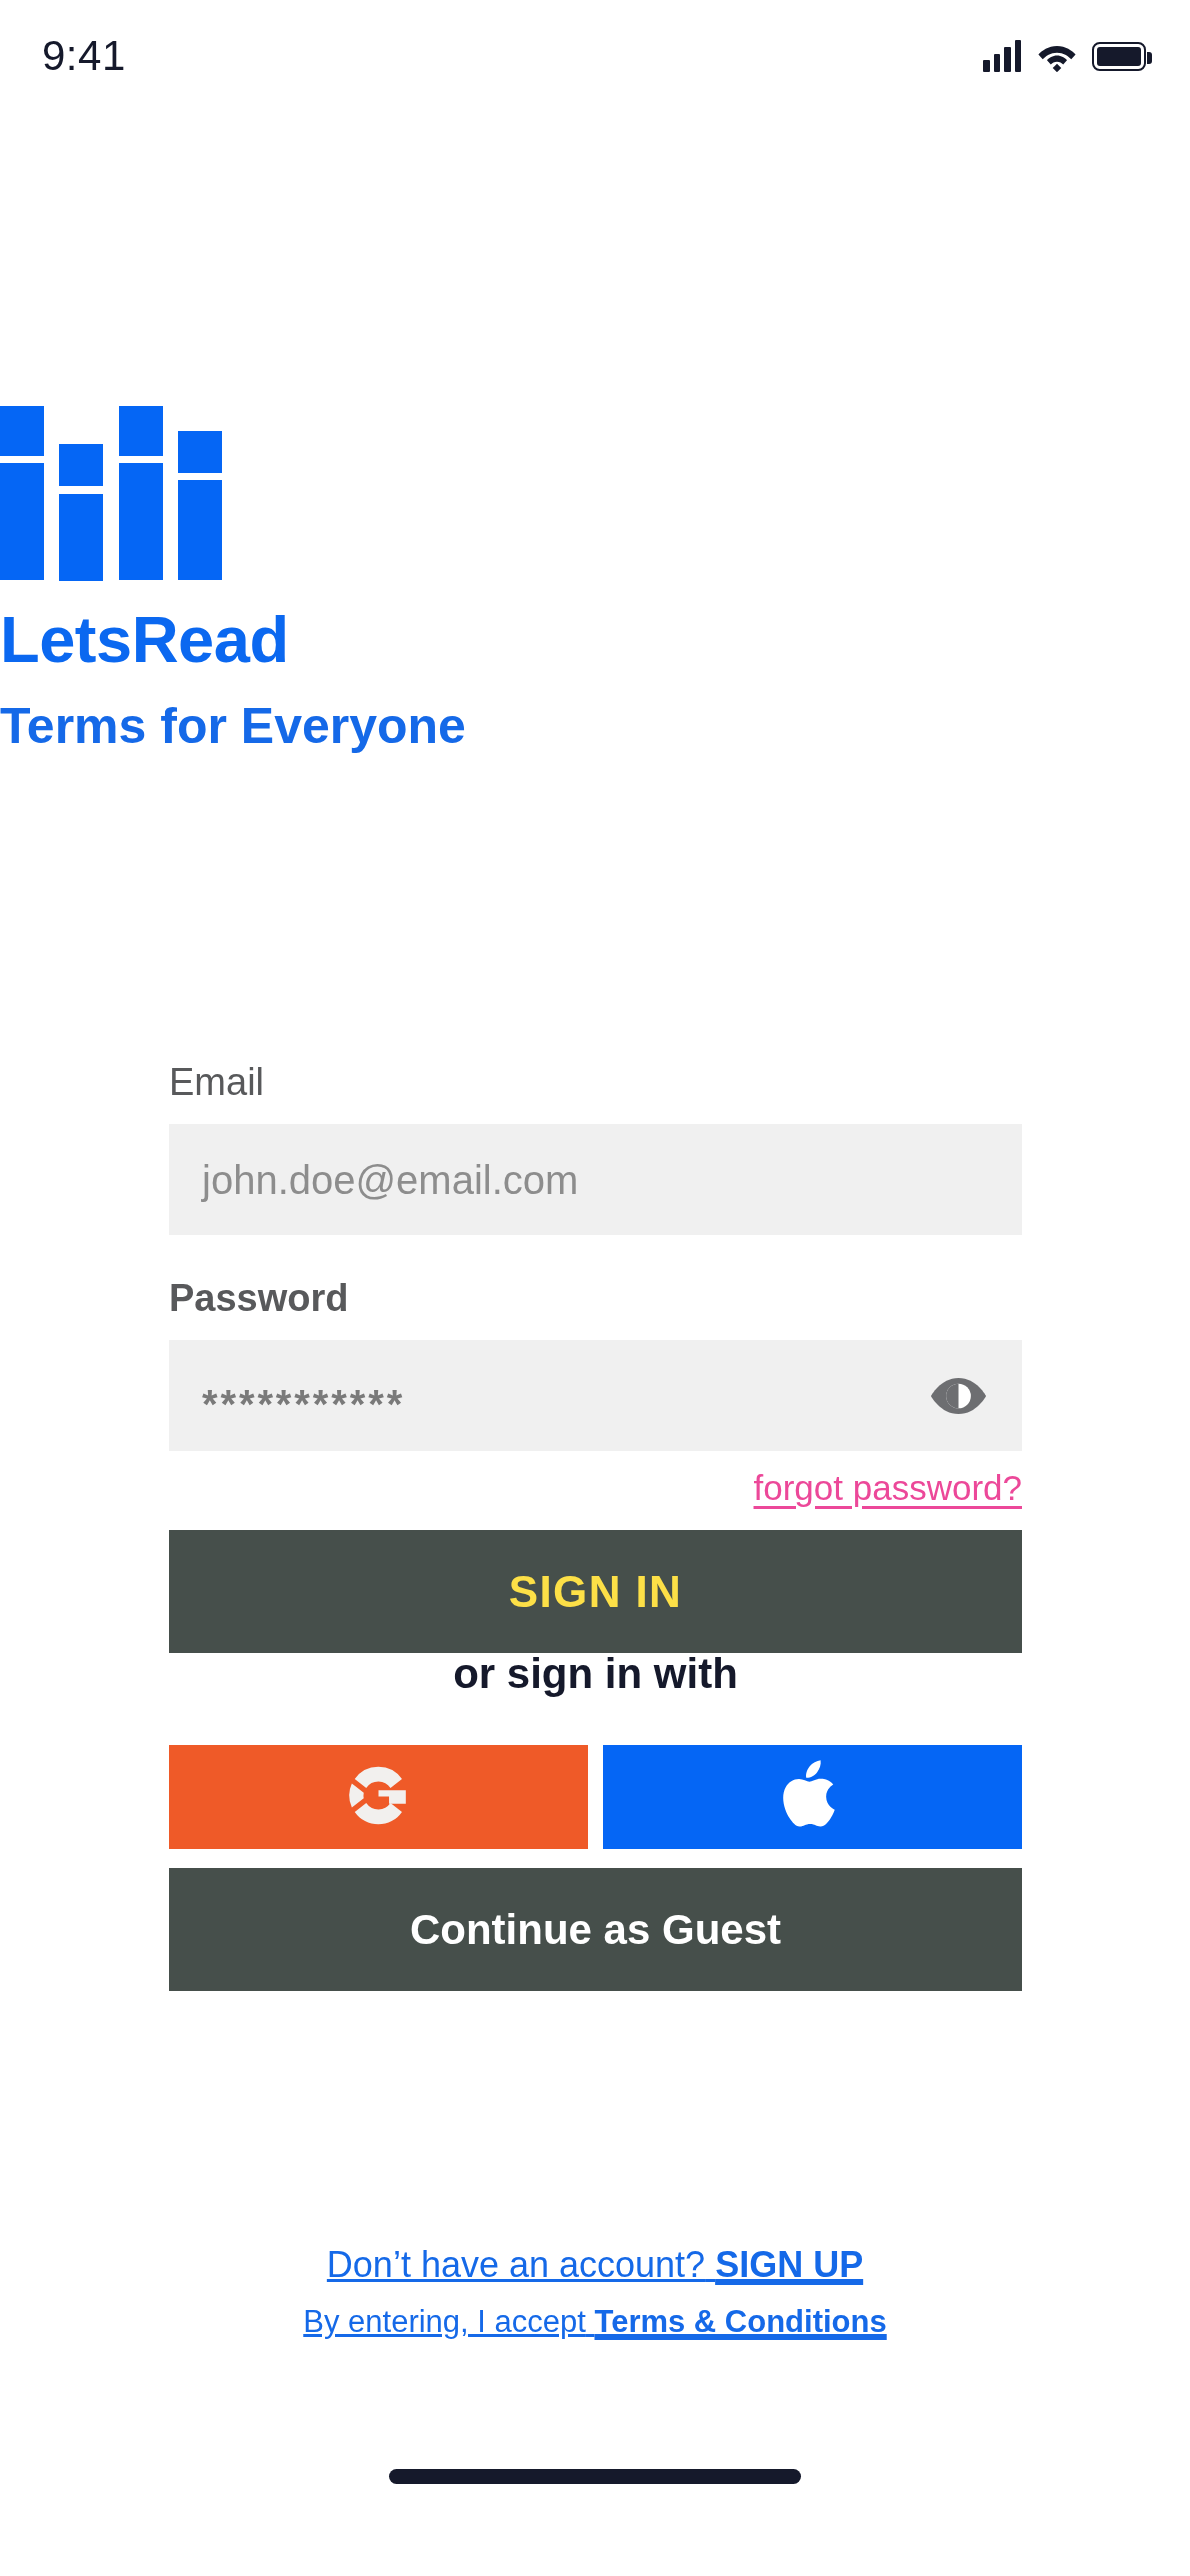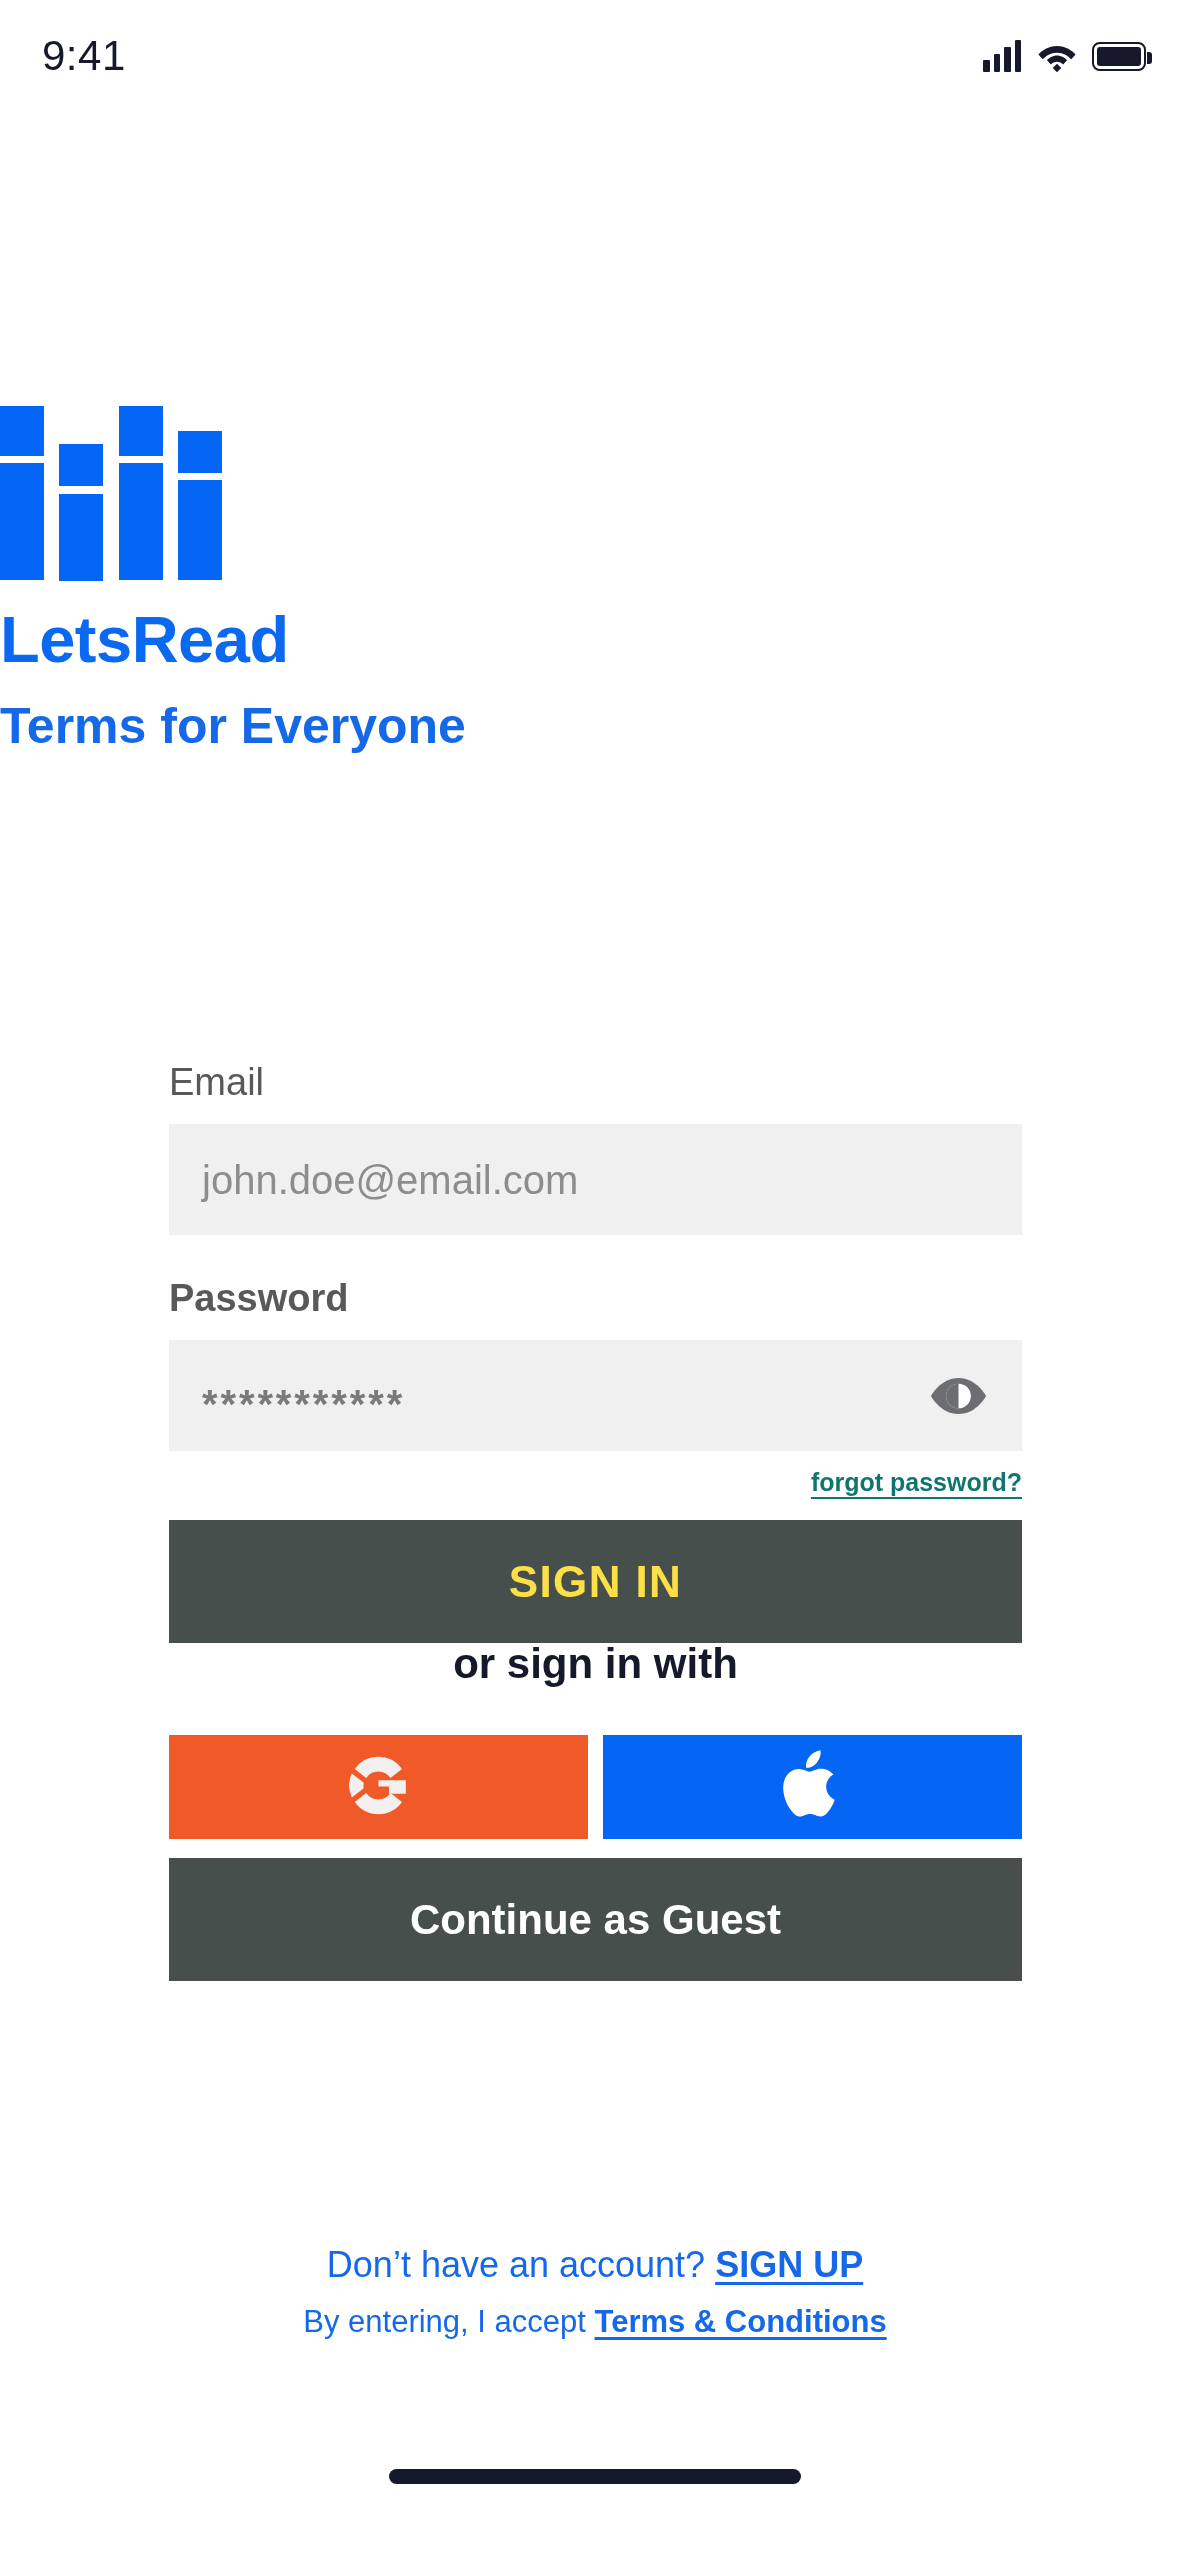--- a/index.html
+++ b/index.html
@@ -133,27 +133,26 @@
   }
 
   .field-group-password { margin-top:44px;font-weight:bold; }
 
   .forgot-row {
     width:853px;
     display:flex; justify-content:flex-end;
     margin-top:19px;
   }
   .forgot-link {
-    font-size:25px;
-    color:#0f766e;
+    font-size:35px;
+    color:#ec4899;
     text-decoration:underline;
     text-underline-offset:5.8px;
     line-height:1;
     cursor:pointer;
-    font-weight:bold;
   }
 
   
   .btn-primary {
     width:853px; height:123px;
     background:#464f4b;
     color:#fde047;
     font-size:44px;
     font-weight:bold;
     letter-spacing:1.4px;
@@ -200,20 +199,21 @@
   .footer {
     position:absolute;
     top:2243px; left:0; width:1190px;
     display:flex; flex-direction:column; align-items:center; gap:17px;
   }
   .footer-line {
     font-size:36px;
     color:#1569e8;
     line-height:1.2;
     white-space:nowrap;
+    text-decoration:underline;
   }
   .footer-line-small { font-size:31px; }
   .footer-strong {
     font-weight:bold;
     text-decoration:underline;
     text-underline-offset:4.8px;
     cursor:pointer;
   }
 
   

